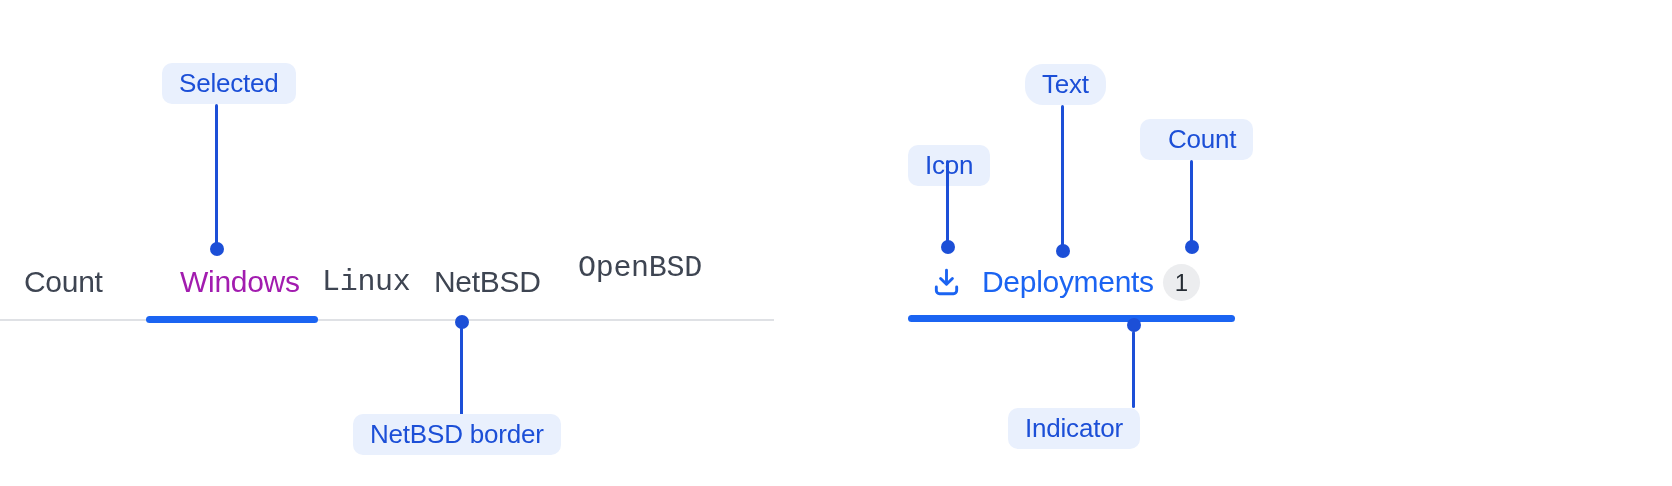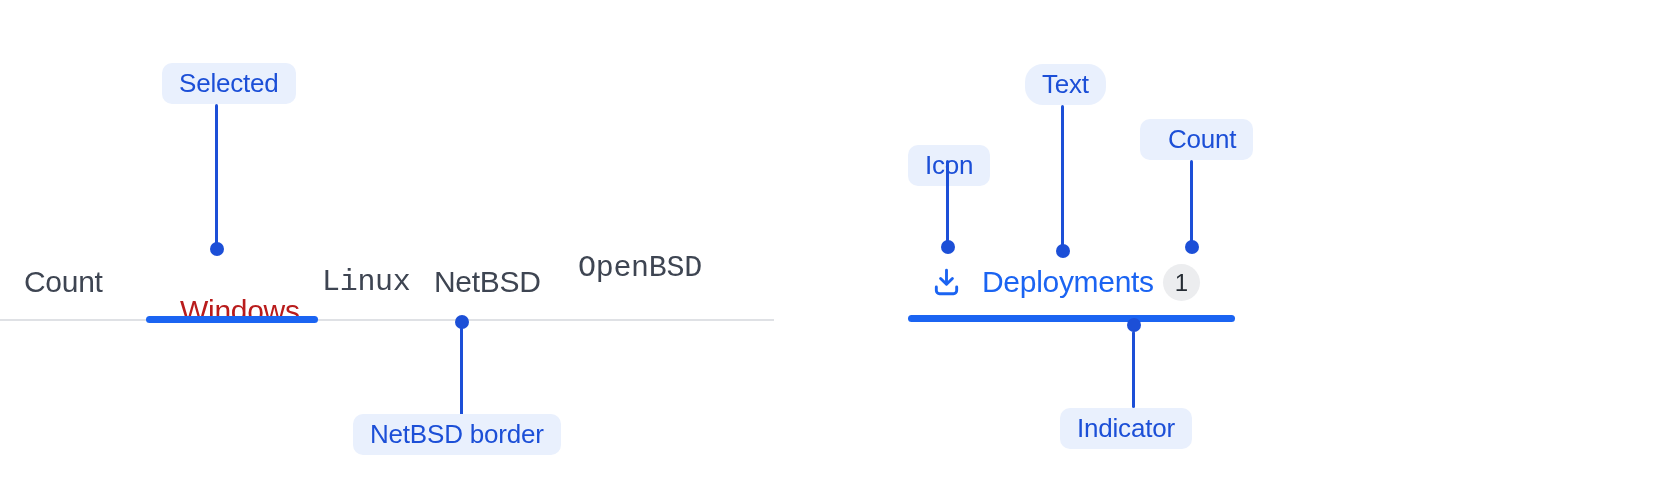--- a/index.html
+++ b/index.html
@@ -23,21 +23,21 @@
   
   .vline{position:absolute;width:3px;background:#1C4FD7;border-radius:1.5px;}
   .dot{position:absolute;width:14px;height:14px;border-radius:50%;background:#1C4FD7;}
   
   .tab-label{
     position:absolute;
     font-size:30px;line-height:32px;
     color:#3E4552;letter-spacing:-0.3px;
     cursor:pointer;white-space:nowrap;
   }
-  .tab-label.active{color:#b91c1c;margin-top:29px;}
+  .tab-label.active{color:#a21caf;}
   .hline{position:absolute;height:2px;background:#DFE1E5;}
   .indicator{position:absolute;height:7px;border-radius:4px;background:#1B64F2;}
   
   .anatomy-tab{position:absolute;left:908px;top:258px;width:327px;height:52px;cursor:pointer;}
   .dl-icon{position:absolute;left:22px;top:7px;width:33px;height:34px;}
   .dl-label{position:absolute;left:74px;top:8px;font-size:30px;line-height:32px;color:#1B64F2;letter-spacing:-0.3px;white-space:nowrap;}
   .badge{
     position:absolute;left:255px;top:6px;
     width:37px;height:37px;border-radius:50%;
     background:#ECEDEF;color:#242B33;
@@ -88,15 +88,15 @@
       <path d="M4.6 15.6v2.6a2.3 2.3 0 0 0 2.3 2.3h10.2a2.3 2.3 0 0 0 2.3-2.3v-2.6" stroke="#1B64F2" stroke-width="2.1" stroke-linecap="round"></path>
     </svg>
     <span class="dl-label">Deployments</span>
     <span class="badge">1</span>
   </div>
 
   <div class="indicator" style="left:908px;top:315px;width:327px;"></div>
 
   <div class="dot" style="left:1127px;top:318px;"></div>
   <div class="vline" style="left:1132px;top:331px;height:77px;"></div>
-  <div class="pill" style="left:1060px;top:408px;">Indicator</div>
+  <div class="pill" style="left:1008px;top:408px;">Indicator</div>
 
 </div>
 
 </body></html>

